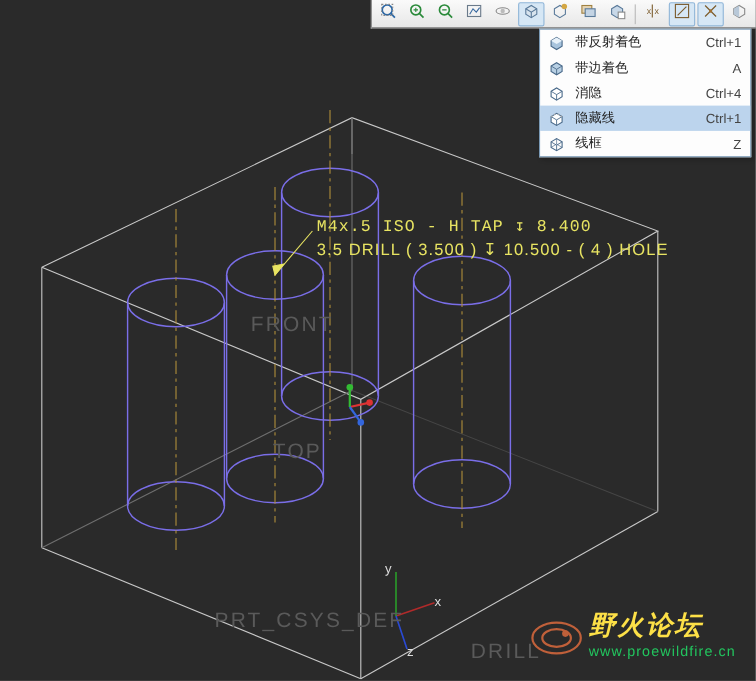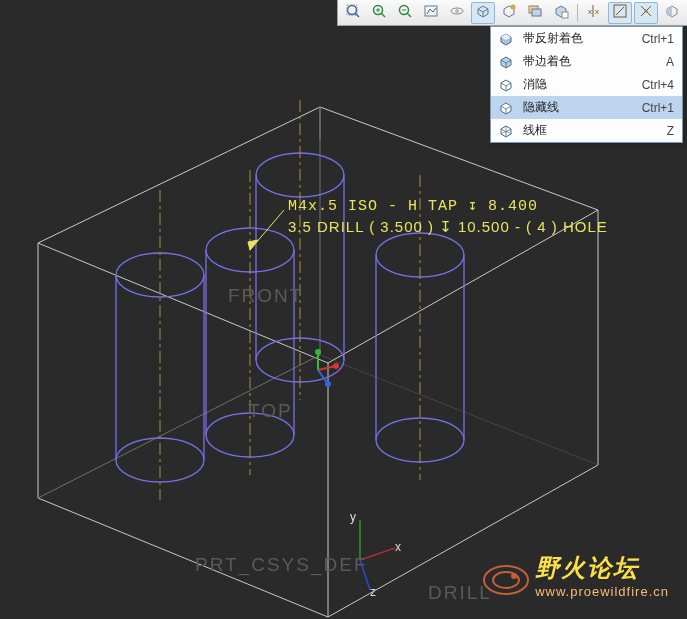--- a/index.html
+++ b/index.html
@@ -37,21 +37,21 @@
 
   .annot {
     position: absolute; color: #e8e462; font-family: Arial, sans-serif;
     font-size: 15px; letter-spacing: 1px; pointer-events: none; white-space: nowrap;
   }
 
   .watermark {
     position: absolute; right: 18px; bottom: 20px; text-align: left; pointer-events: none;
   }
   .watermark .brand { font-size: 24px; font-weight: bold; font-style: italic; color: #fde047; letter-spacing: 2px; }
-  .watermark .url { font-size: 13px; color: #fdba74; letter-spacing: 1px; }
+  .watermark .url { font-size: 13px; color: #22c55e; letter-spacing: 1px; }
   .watermark .logo { position: absolute; left: -54px; top: 6px; }
 
   .viewport-label {
     position: absolute; color: #5a5a5a; font-family: Arial, sans-serif;
     font-size: 19px; letter-spacing: 2px; pointer-events: none;
   }
 </style>
 </head>
 <body>
 

